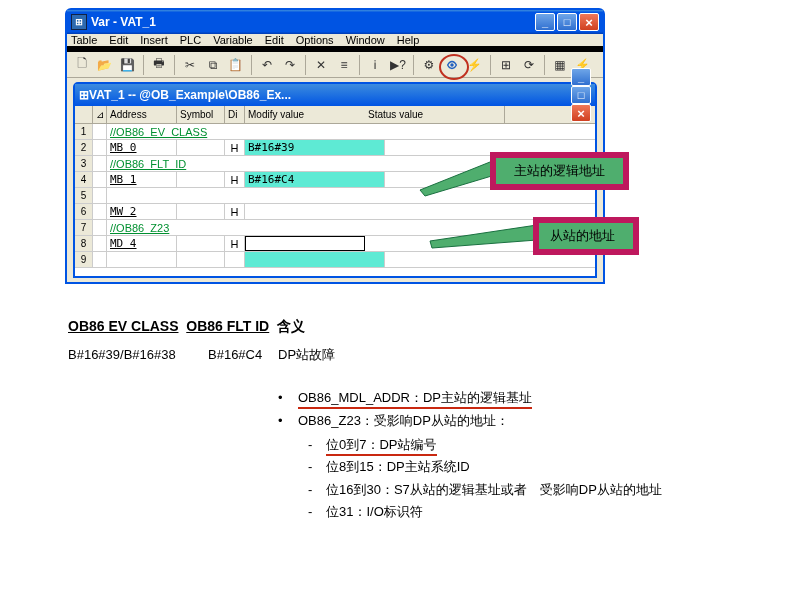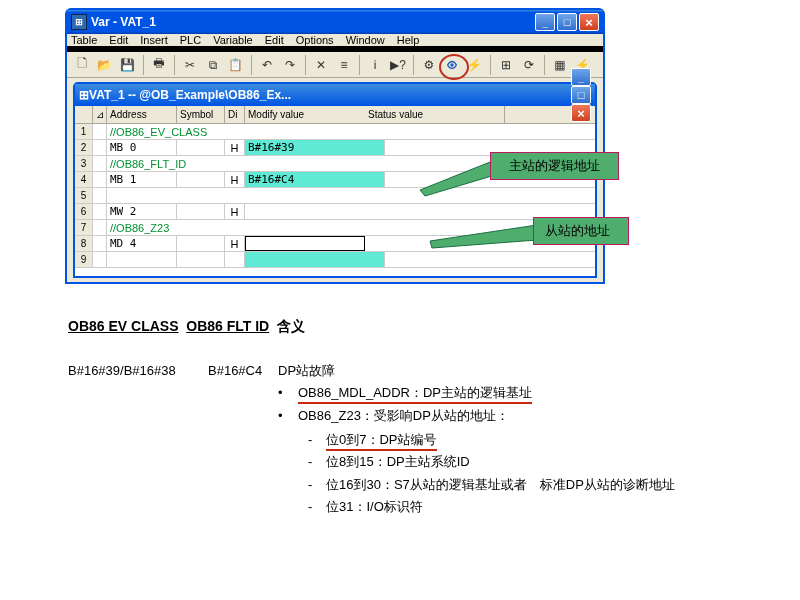--- a/index.html
+++ b/index.html
@@ -36,34 +36,34 @@
   .gh.sym { width:48px; }
   .gh.disp { width:20px; }
   .gh.status { width:140px; }
   .gh.modify { width:120px; border-right:none; }
   
   .grid-body { font-size:11px; }
   .grow { display:flex; height:16px; border-bottom:1px solid #ccc; }
   .gc { border-right:1px solid #ccc; padding:0 3px; display:flex; align-items:center; overflow:hidden; white-space:nowrap; }
   .gc.rownum { width:18px; background:#ece9d8; color:#000; justify-content:center; font-size:10px; }
   .gc.marker { width:14px; background:#fff; }
-  .gc.addr { width:70px; font-family: monospace; }
+  .gc.addr { width:70px; font-family: monospace; text-decoration: underline; }
   .gc.sym { width:48px; }
   .gc.disp { width:20px; justify-content:center; }
   .gc.status { width:140px; background:#5eead4; font-family:monospace; }
   .gc.modify { width:120px; background:#fff; border-right:none; }
   .gc.addr.comment { color:#009030; font-family:inherit; }
   .grow.selected .gc.modify { background:#fff; border:1px solid #000; }
   
-  .callout { position:absolute; background:#4fae6e; border:1px solid #be185d; color:#000; font-size:13px; padding:4px 18px;text-align:right; }
+  .callout { position:absolute; background:#4fae6e; border:6px solid #be185d; color:#000; font-size:13px; padding:4px 18px;text-align:right; }
   
   .doc { position:absolute; left:68px; top:316px; width:660px; font-size:14px; color:#000; line-height:1.5; }
-  .doc-title { font-weight:bold; font-size:14px; margin-bottom:24px; }
+  .doc-title { font-weight:bold; font-size:14px; margin-bottom:8px; }
   .doc-title .u { text-decoration:underline; }
-  .doc-row { display:flex; align-items:flex-start; margin-bottom:2px; }
+  .doc-row { display:flex; align-items:flex-start; margin-bottom:23px; }
   .col1 { width:140px; font-size:13px; }
   .col2 { width:70px; font-size:13px; }
   .col3 { flex:1; font-size:13px; }
   .bullet-list { margin-left:210px; font-size:13px; }
   .bullet-list .bl { display:flex; margin-bottom:4px; }
   .bullet-list .bl .dot { width:20px; }
   .sub-list { margin-left:240px; font-size:13px; }
   .sub-list .sl { display:flex; margin-bottom:3px; }
   .sub-list .sl .dash { width:18px; }
   .redline { position:relative; }
@@ -247,20 +247,20 @@
     <div class="sl">
         <span class="dash">-</span>
         <span class="redline" style="display:inline-block">位0到7：DP站编号</span>
       </div>
     <div class="sl">
         <span class="dash">-</span>
         <span>位8到15：DP主站系统ID</span>
       </div>
     <div class="sl">
         <span class="dash">-</span>
-        <span>位16到30：S7从站的逻辑基址或者　标准DP从站的诊断地址</span>
+        <span>位16到30：S7从站的逻辑基址或者　受影响DP从站的地址</span>
       </div>
     <div class="sl">
         <span class="dash">-</span>
         <span>位31：I/O标识符</span>
       </div>
   </div>
 </div>
 
 </body></html>

